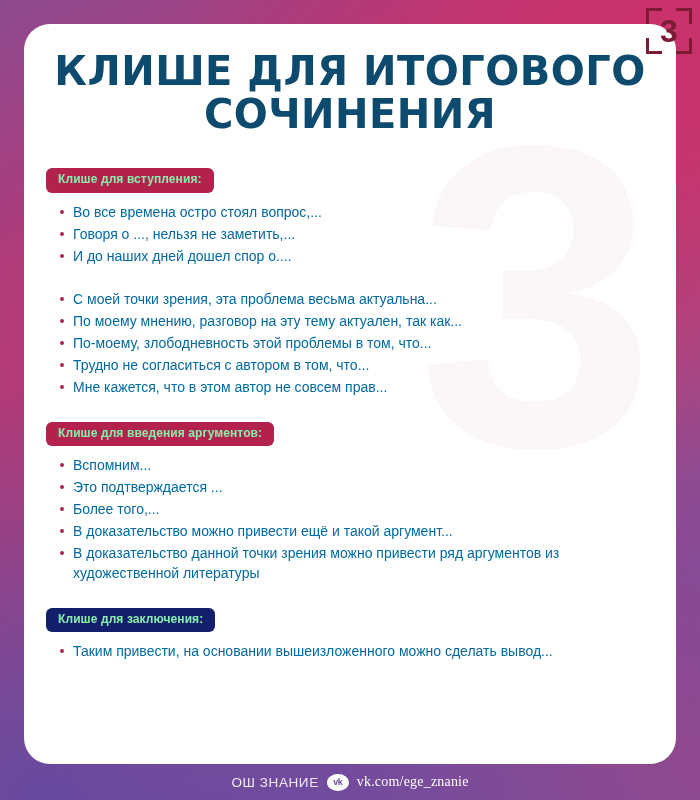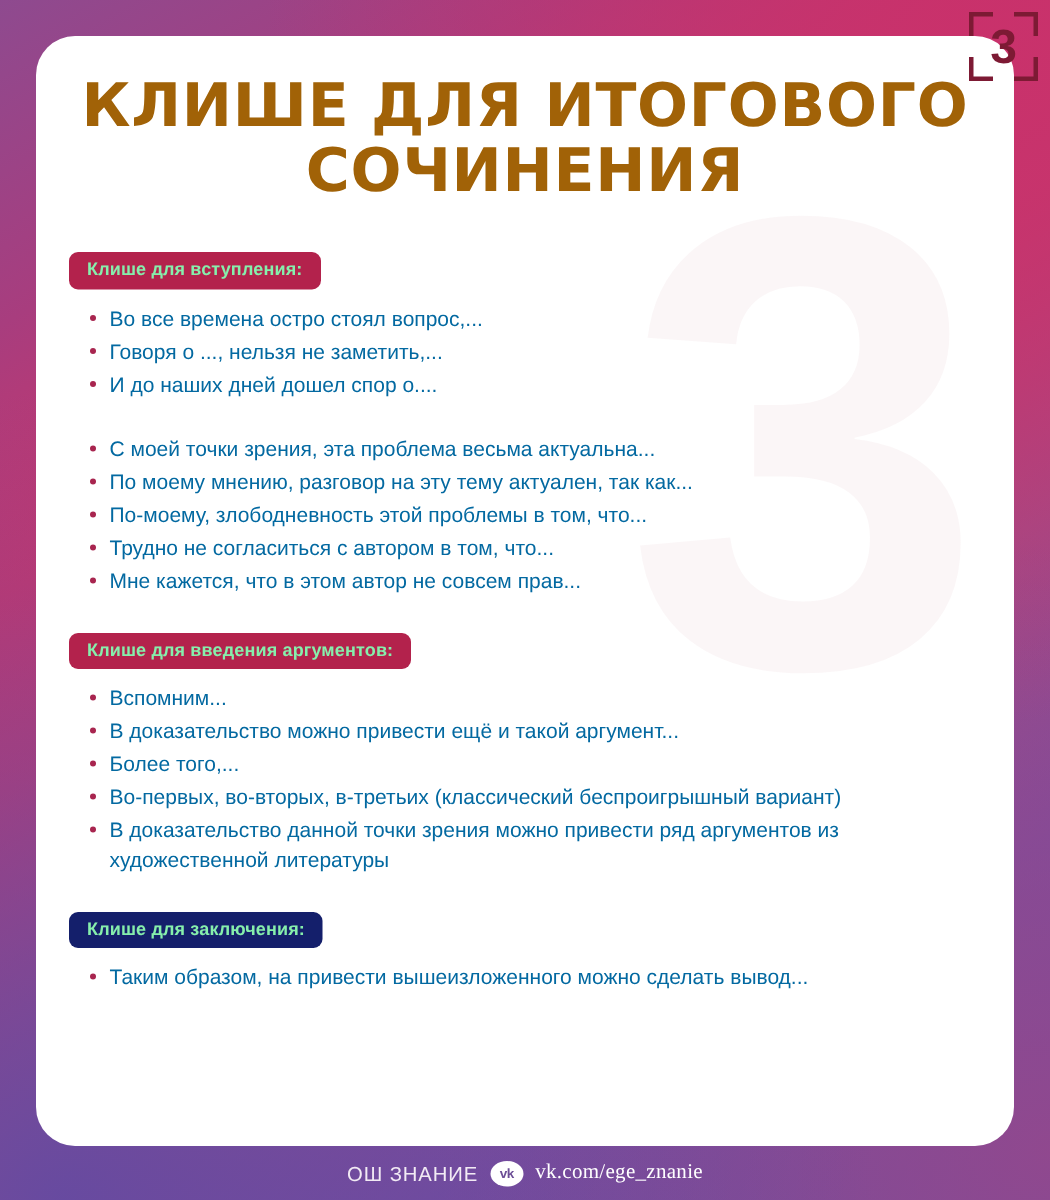--- a/index.html
+++ b/index.html
@@ -111,21 +111,21 @@
   }
 
   
   #poster-title {
     margin: 6px 0 0 0;
     text-align: center;
     font-size: 40px;
     line-height: 1.08;
     font-weight: 700;
     letter-spacing: 0.5px;
-    color: #a16207;
+    color: #0c4a6e;
     font-family: "DejaVu Sans", "Liberation Sans", sans-serif;
     text-transform: uppercase;
   }
 
   
   .section { margin-top: 24px; }
   .section:first-of-type { margin-top: 32px; }
 
   .section-heading {
     display: inline-block;
@@ -236,27 +236,27 @@
             </ul></div>
           <div class="section"><ul class="clause-list">
               <li>С моей точки зрения, эта проблема весьма актуальна...</li>
               <li>По моему мнению, разговор на эту тему актуален, так как...</li>
               <li>По-моему, злободневность этой проблемы в том, что...</li>
               <li>Трудно не согласиться с автором в том, что...</li>
               <li>Мне кажется, что в этом автор не совсем прав...</li>
             </ul></div>
           <div class="section"><div class="section-heading crimson">Клише для введения аргументов:</div><ul class="clause-list">
               <li>Вспомним...</li>
+              <li>Это подтверждается ...</li>
+              <li>Более того,...</li>
               <li>В доказательство можно привести ещё и такой аргумент...</li>
-              <li>Более того,...</li>
-              <li>Во-первых, во-вторых, в-третьих (классический беспроигрышный вариант)</li>
               <li>В доказательство данной точки зрения можно привести ряд аргументов из художественной литературы</li>
             </ul></div>
           <div class="section"><div class="section-heading navy">Клише для заключения:</div><ul class="clause-list">
-              <li>Таким образом, на привести вышеизложенного можно сделать вывод...</li>
+              <li>Таким привести, на основании вышеизложенного можно сделать вывод...</li>
             </ul></div>
         </div>
     </div>
   </div>
 
   <div id="footer-bar">
     <span id="footer-brand">ОШ ЗНАНИЕ</span>
     <span id="vk-icon">
       <span>vk</span>
     </span>

